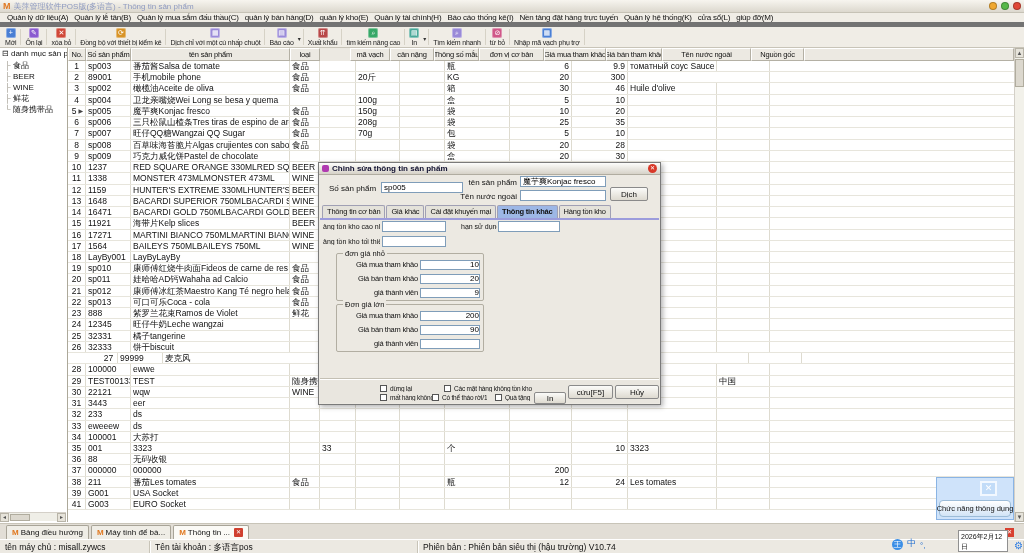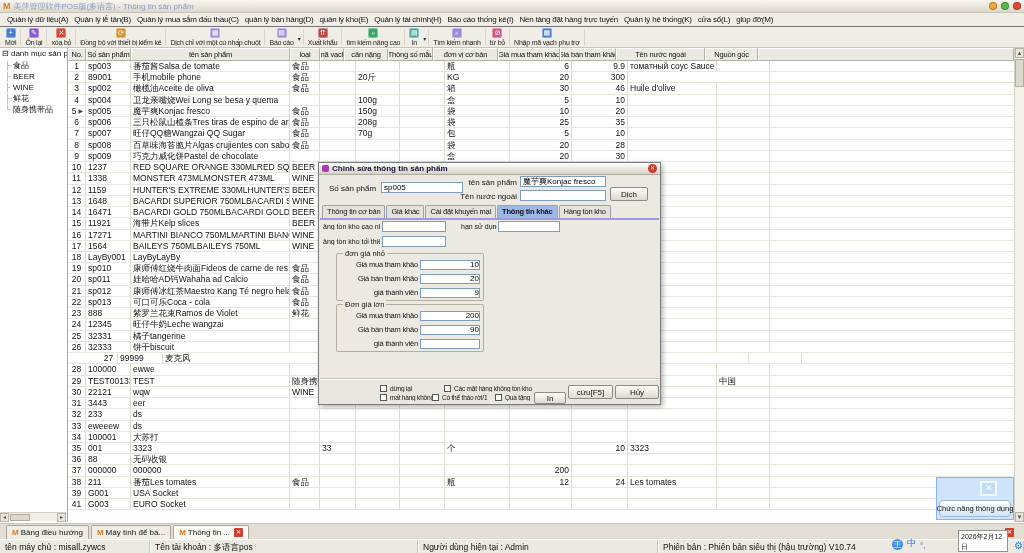--- a/index.html
+++ b/index.html
@@ -10,21 +10,21 @@
   #titlebar { position:absolute; left:0; top:0; width:1024px; height:13px;
     background:linear-gradient(#f7f5ef,#dcd8ce); border-bottom:1px solid #c6c2b6;
     display:flex; align-items:center; padding:0 3px; }
   #app-logo { color:#e07820; font-weight:bold; font-size:9px; margin-right:3px; line-height:11px;}
   #win-title { font-size:8px; color:#8e9ac0; white-space:nowrap; overflow:hidden; flex:1; }
   .winbtn { width:8px; height:8px; border-radius:50%; margin-left:4px; border:1px solid rgba(0,0,0,.25); }
   .winbtn.min { background:#f0a830; } .winbtn.max { background:#58b849; } .winbtn.close { background:#e04838; }
 
   
   #menubar { position:absolute; left:0; top:13px; width:1024px; height:14px; background:#f0ede6;
-    border-bottom:1px solid #737373; display:flex; align-items:center; padding-left:4px; }
+    border-bottom:5px solid #737373; display:flex; align-items:center; padding-left:4px; }
   .menu-item { font-size:8px; letter-spacing:-0.2px; padding:0 3px; white-space:nowrap; }
 
   
   #toolbar { position:absolute; left:0; top:27px; width:1024px; height:21px; background:#f0ede6;
     border-bottom:1px solid #c8c4b8; display:flex; align-items:stretch; padding-left:2px; }
   .tbtn { display:flex; flex-direction:column; align-items:center; padding:1px 3px 0; }
   .ticon { width:10px; height:10px; border-radius:2px; color:#fff; font-size:7px; line-height:10px;
     text-align:center; margin-bottom:1px; box-shadow:inset 0 0 0 1px rgba(255,255,255,.35); }
   .tlabel { font-size:7px; letter-spacing:-0.2px; white-space:nowrap; color:#222; }
   .tdrop { font-size:6px; color:#333; align-self:center; margin:3px 1px 0; }
@@ -239,21 +239,21 @@
     <span class="harrow" style="margin-left:auto;">▸</span>
   </div>
 </div>
 
 <div id="grid">
   <div id="ghead">
       <div class="gh" style="width: 18px;">No.</div>
       <div class="gh" style="width: 45px;">Số sản phẩm</div>
       <div class="gh" style="width: 159px;">tên sản phẩm</div>
       <div class="gh" style="width: 30px;">loại</div>
-      <div class="gh" style="width: 24px;">mã vạch</div>
+      <div class="gh" style="width: 40px; margin-left: 30px;">mã vạch</div>
       <div class="gh" style="width: 44px;">cân nặng</div>
       <div class="gh" style="width: 45px;">Thông số mẫu</div>
       <div class="gh" style="width: 65px;">đơn vị cơ bản</div>
       <div class="gh" style="width: 62px;">Giá mua tham khảo</div>
       <div class="gh" style="width: 56px;">Giá bán tham khảo</div>
       <div class="gh" style="width: 89px;">Tên nước ngoài</div>
       <div class="gh" style="width: 53px;">Nguồn gốc</div>
       <div class="gh fill"></div>
     </div>
   <div id="gbody">
@@ -966,21 +966,20 @@
   <span class="wtab active">
       <span class="mico">M</span>
       <span>Thông tin ...</span>
       <span class="wclose">✕</span>
     </span>
 </div>
 
 <div id="statusbar">
   <span class="scell" id="st-server">tên máy chủ : misall.zywcs</span>
   <span class="scell" id="st-account">Tên tài khoản : 多语言pos</span>
-  <span class="scell" id="st-user">Người dùng hiện tại : Admin</span>
   <span class="scell" id="st-version">Phiên bản : Phiên bản siêu thị (hậu trường) V10.74</span>
 </div>
 
 <div id="ime">
   <span id="ime-logo">王</span>
   <span id="ime-lang">中</span>
   <span id="ime-punc">°,</span>
   <span id="date-x">✕</span>
   <span id="datebox"><span>2026年2月12日</span><br></span>
   <span id="gear">⚙</span>

